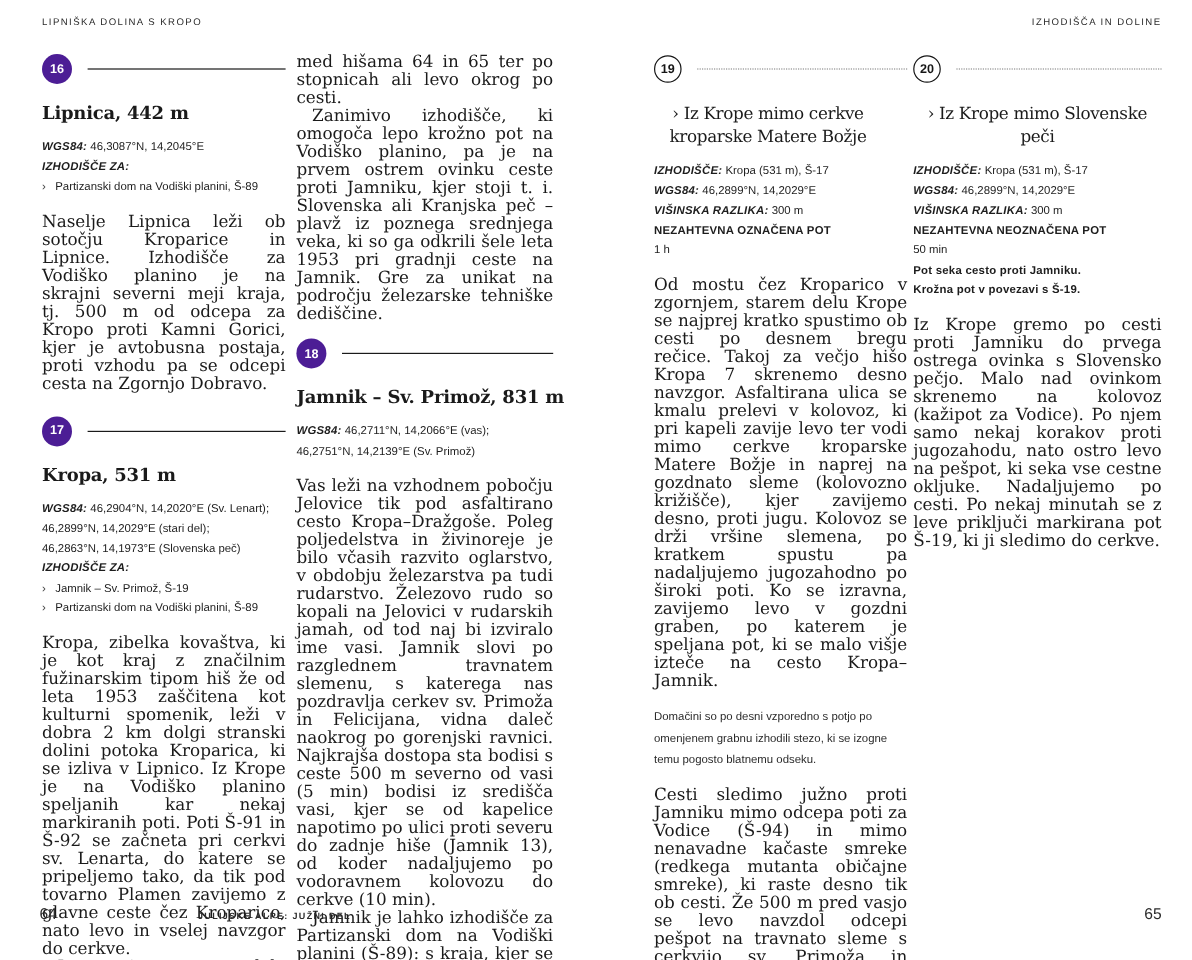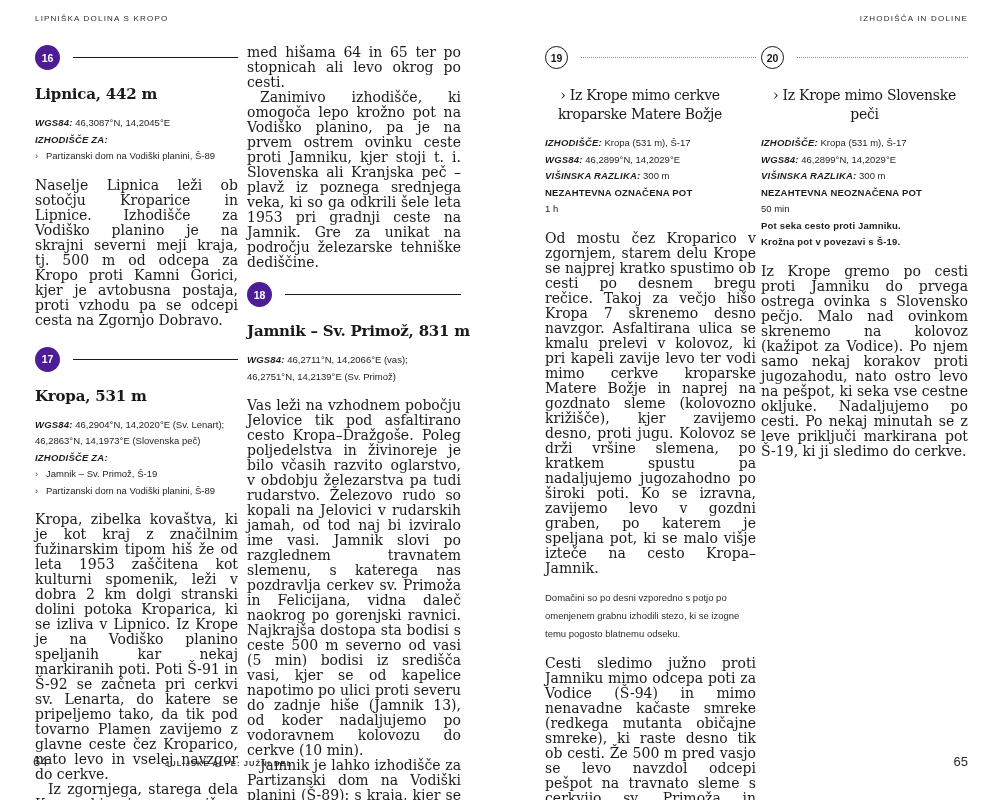--- a/index.html
+++ b/index.html
@@ -102,20 +102,21 @@
   </section>
 
   <section class="sec-gap">
     <div class="sec-head">
       <div class="num-circle">17</div>
       <div class="head-rule"></div>
     </div>
     <h2 class="place-title">Kropa, 531 m</h2>
     <div class="meta">
       <div class="meta-line"><span class="meta-label">WGS84:</span> <span class="meta-val">46,2904°N, 14,2020°E (Sv. Lenart);</span></div>
+      <div class="meta-line">46,2899°N, 14,2029°E (stari del);</div>
       <div class="meta-line">46,2863°N, 14,1973°E (Slovenska peč)</div>
       <div class="meta-line"><span class="meta-label">IZHODIŠČE ZA:</span></div>
       <div class="dest">
           <span class="bullet">›</span>
           <span class="dest-text">Jamnik – Sv. Primož, Š-19</span>
         </div>
       <div class="dest">
           <span class="bullet">›</span>
           <span class="dest-text">Partizanski dom na Vodiški planini, Š-89</span>
         </div>

